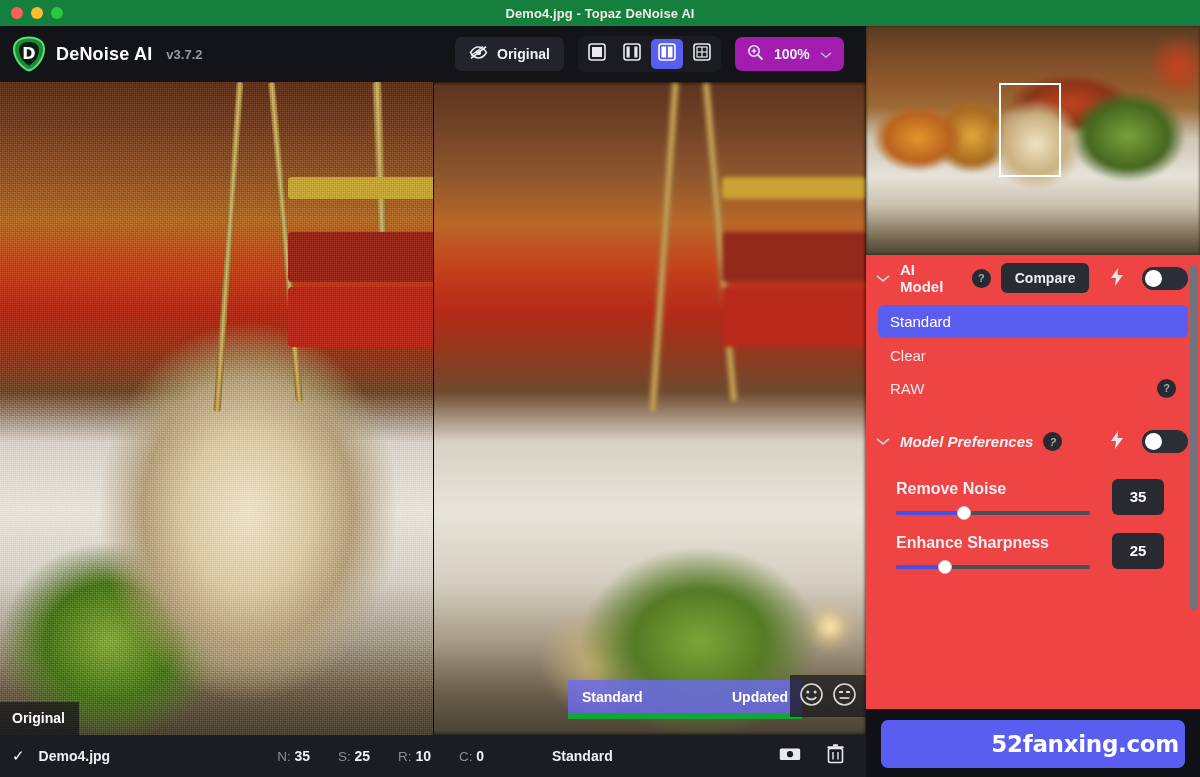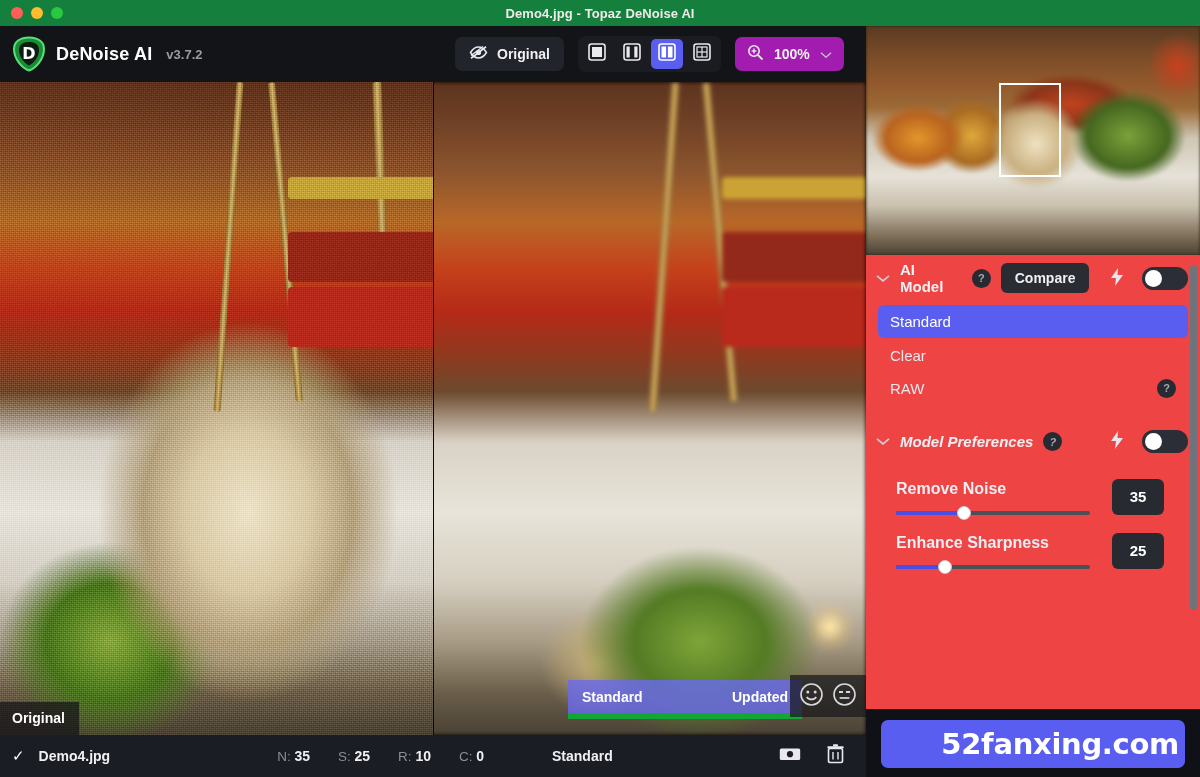--- a/index.html
+++ b/index.html
@@ -204,21 +204,21 @@
     position: absolute; left: 0; bottom: 0; width: 334px; height: 68px;
     background: #101116; border-top: 1px solid #1c1d23;
     display: flex; align-items: center; justify-content: center;
   }
   .save-btn {
     position: relative; width: 304px; height: 48px; border-radius: 7px;
     background: #5a5ef0; cursor: pointer; overflow: hidden;
   }
   .watermark {
     position: absolute; right: 6px; top: 50%; transform: translateY(-50%);
-    font-size: 29px; font-weight: bold; color: #fff; letter-spacing: -.3px;
+    font-size: 23px; font-weight: bold; color: #fff; letter-spacing: -.3px;
     font-family: "DejaVu Sans", sans-serif;
     text-align: center;
   }
 
   
   .statusbar {
     position: absolute; left: 0; bottom: 0; width: 866px; height: 42px;
     background: #1b1d24; display: flex; align-items: center;
   }
   .sb-check { color: #fff; font-size: 15px; padding-left: 12px; }

